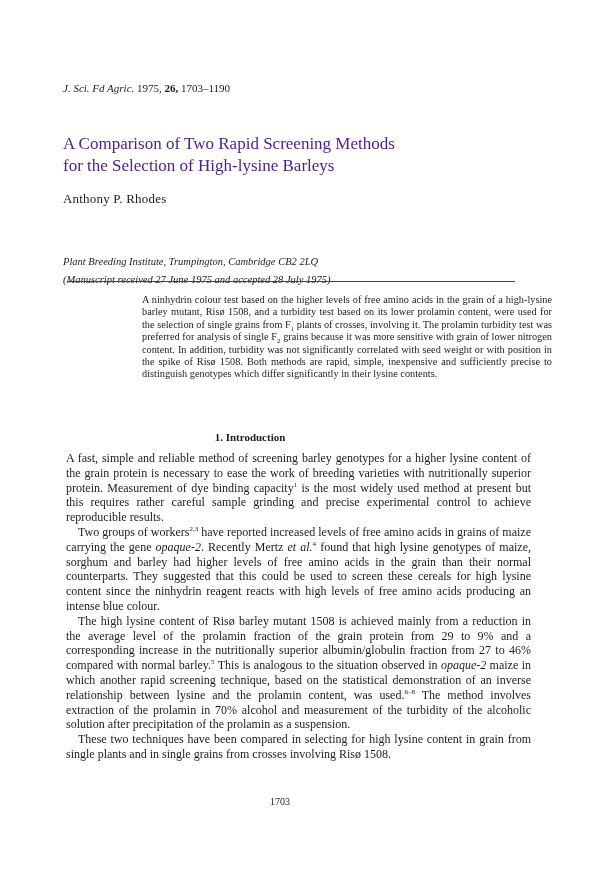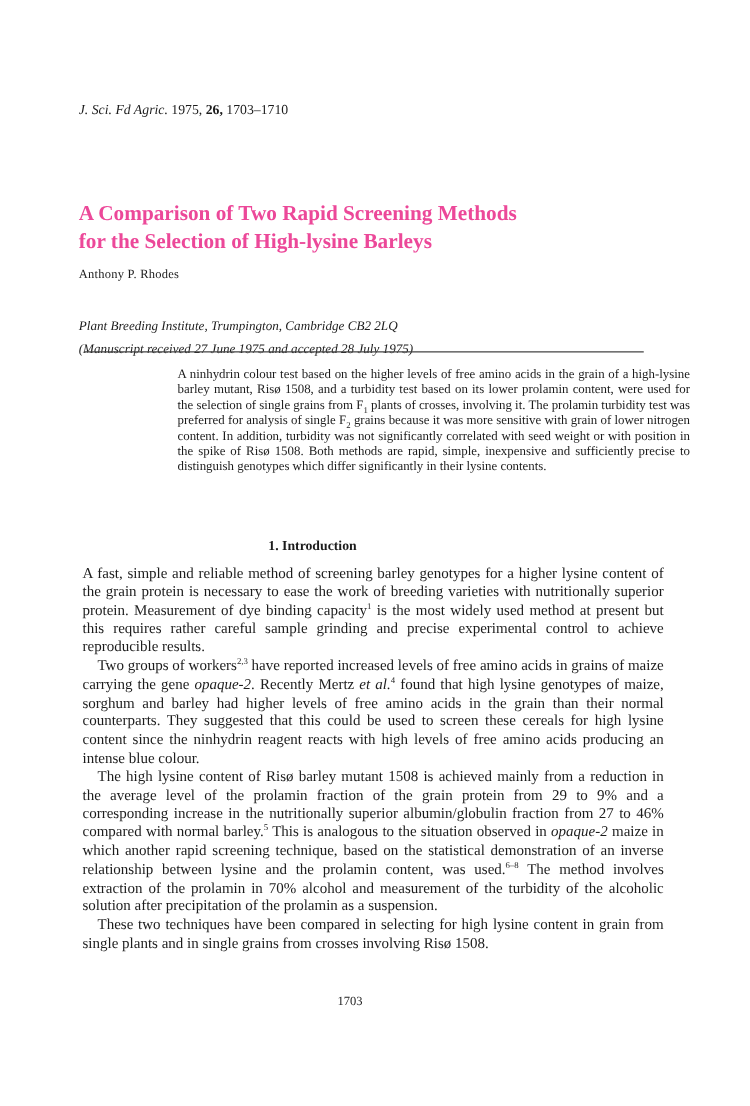--- a/index.html
+++ b/index.html
@@ -1,42 +1,42 @@
 <!DOCTYPE html>
 <html><head>
 <meta charset="utf-8">
 <style>
   html, body { margin: 0; padding: 0; background: #ffffff; }
   body { width: 600px; height: 885px; position: relative; overflow: hidden;
          font-family: "Liberation Serif", "DejaVu Serif", serif; color: #1c1c1c; }
   .abs { position: absolute; }
   .citation { left: 63px; top: 82px; font-size: 11px; }
   .citation i { font-style: italic; }
-  .title { left: 63px; top: 160px; font-size: 17px; font-weight: bold; line-height: 22px; color: #ec4899; }
-  .author { left: 63px; top: 214px; font-size: 10px; letter-spacing: 0.2px; }
+  .title { left: 63px; top: 133px; font-size: 17px; font-weight: normal; line-height: 22px; color: #4c1d95; }
+  .author { left: 63px; top: 191px; font-size: 13px; letter-spacing: 0.2px; }
   .affil { left: 63px; top: 234px; font-size: 10.5px; font-style: italic; line-height: 18px; margin-top: 19px; }
   .rule { left: 67px; top: 281px; width: 448px; height: 0; border-top: 1px solid #444; }
   .abstract { left: 94px; top: 294px; width: 410px; font-size: 10.3px; line-height: 12.4px; text-align: justify; margin-left: 48px; }
   .section-heading { left: 0; width: 500px; top: 431px; text-align: center; font-size: 11px; font-weight: bold; }
   .body-text { left: 66px; top: 451px; width: 465px; font-size: 12px; line-height: 14.8px; text-align: justify; }
   .body-text p { margin: 0; text-indent: 12px; }
   .body-text p.first { text-indent: 0; }
   .body-text i { }
   sup { font-size: 7px; line-height: 0; vertical-align: super; }
   sub { font-size: 7px; line-height: 0; }
   .pageno { left: 0; width: 560px; top: 796px; text-align: center; font-size: 10px; }
 </style>
 </head>
 <body>
 
 <div class="abs citation">
   <i>J. Sci. Fd Agric.</i>
   <span>1975,</span>
   <b>26,</b>
-  <span>1703–1710</span>
+  <span>1703–1190</span>
 </div>
 
 <div class="abs title">
   <div>A Comparison of Two Rapid Screening Methods</div>
   <div>for the Selection of High-lysine Barleys</div>
 </div>
 
 <div class="abs author">Anthony P. Rhodes</div>
 
 <div class="abs affil">

